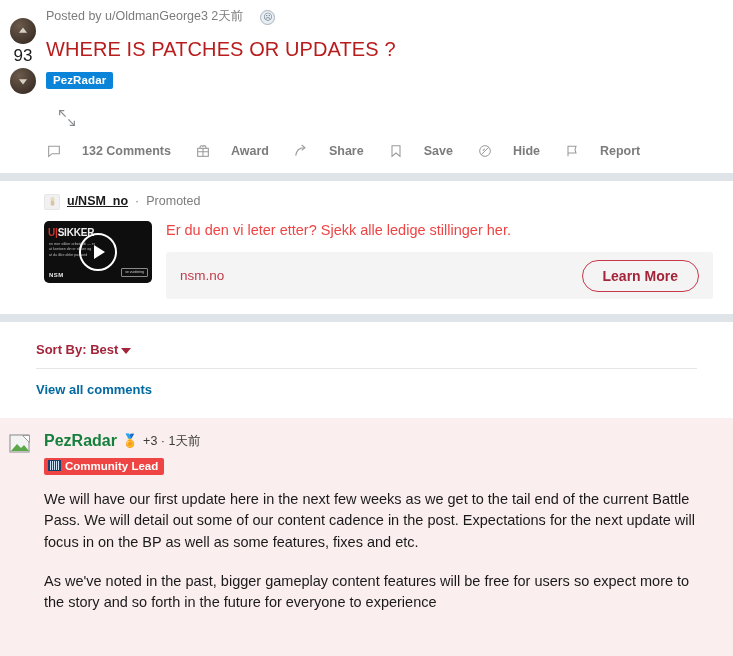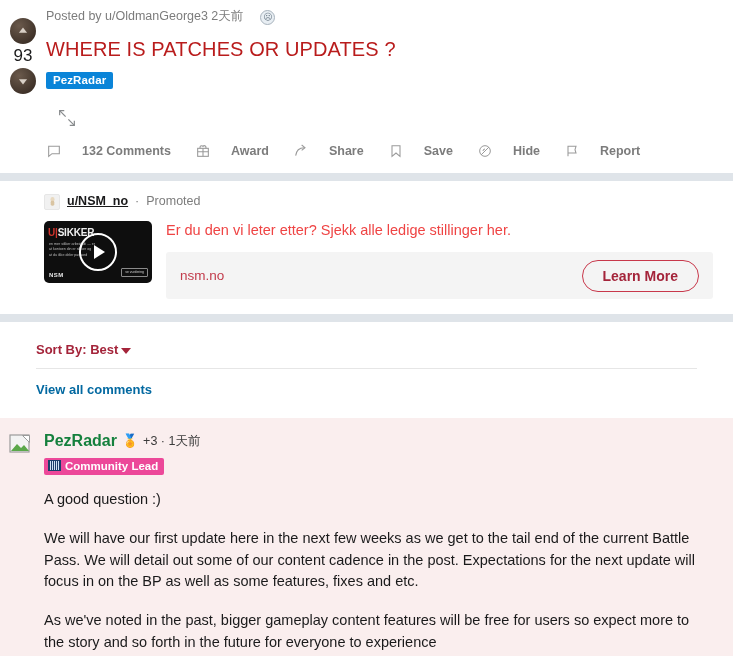--- a/index.html
+++ b/index.html
@@ -178,21 +178,21 @@
   }
   .cmt-head {
     display: flex; align-items: center; gap: 5px;
     font-size: 12.5px; line-height: 1.4;
   }
   .cmt-user { font-weight: 700; color: #15803d; font-size: 16px; text-align: right; }
   .award-icon { font-size: 13px; line-height: 1; position: relative; top: -1px; }
   .cmt-meta { color: #3b3b3b; font-size: 12.5px; }
   .cl-badge {
     display: inline-flex; align-items: center; gap: 4px;
-    margin-top: 5px; background: #ec4899; color: #fff;
+    margin-top: 5px; background: #ef4444; color: #fff;
     font-size: 11.5px; font-weight: 700;
     padding: 2px 6px 3px 4px; border-radius: 2px;
   }
   .cl-glyph {
     width: 13px; height: 11px; display: block;
     background:
       repeating-linear-gradient(90deg,#1a3f6b 0 1px,#cfe3f5 1px 2px);
     border: 1px solid #1a3f6b;
   }
   .cmt-body { margin-top: 14px; }
@@ -367,20 +367,19 @@
     </div>
 
     <div>
       <span class="cl-badge">
         <span class="cl-glyph"></span>
         <span>Community Lead</span>
       </span>
     </div>
 
     <div class="cmt-body">
-      <p class="cmt-p">A good question :)</p>
       <p class="cmt-p">We will have our first update here in the next few weeks as we get to the tail end of the current Battle Pass. We will detail out some of our content cadence in the post. Expectations for the next update will focus in on the BP as well as some features, fixes and etc.</p>
       <p class="cmt-p">As we've noted in the past, bigger gameplay content features will be free for users so expect more to the story and so forth in the future for everyone to experience</p>
     </div>
 
   </div>
 
 </div>
 
 </body></html>

